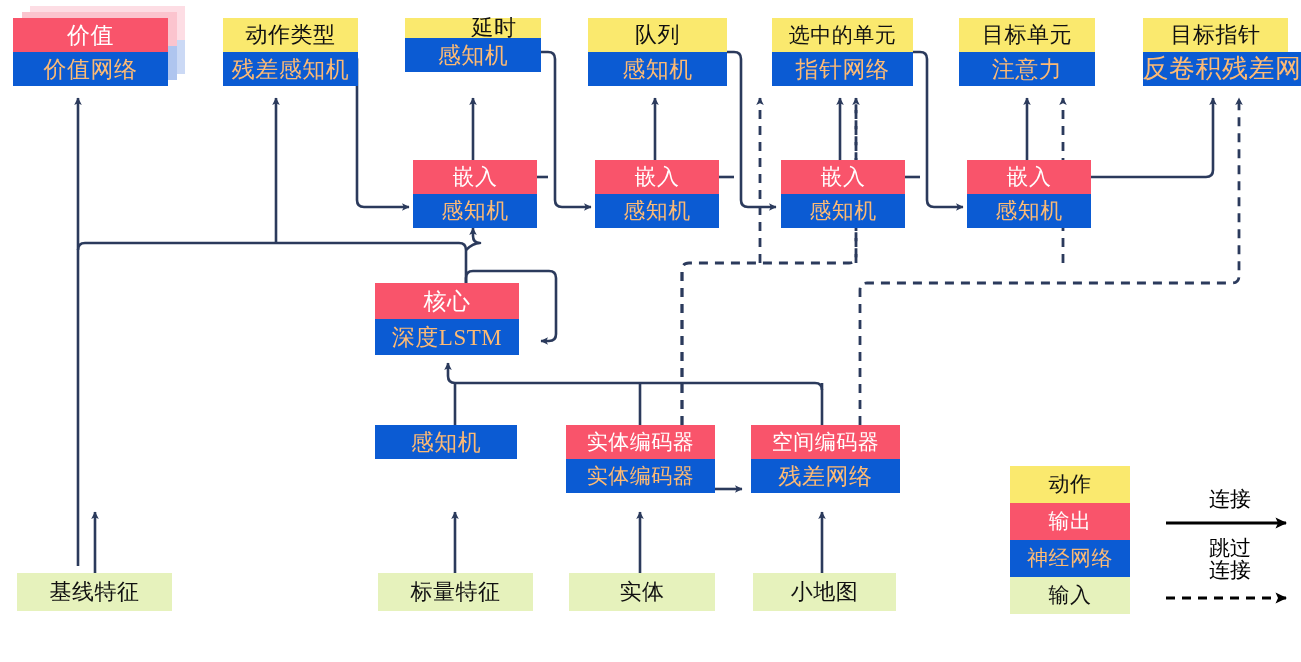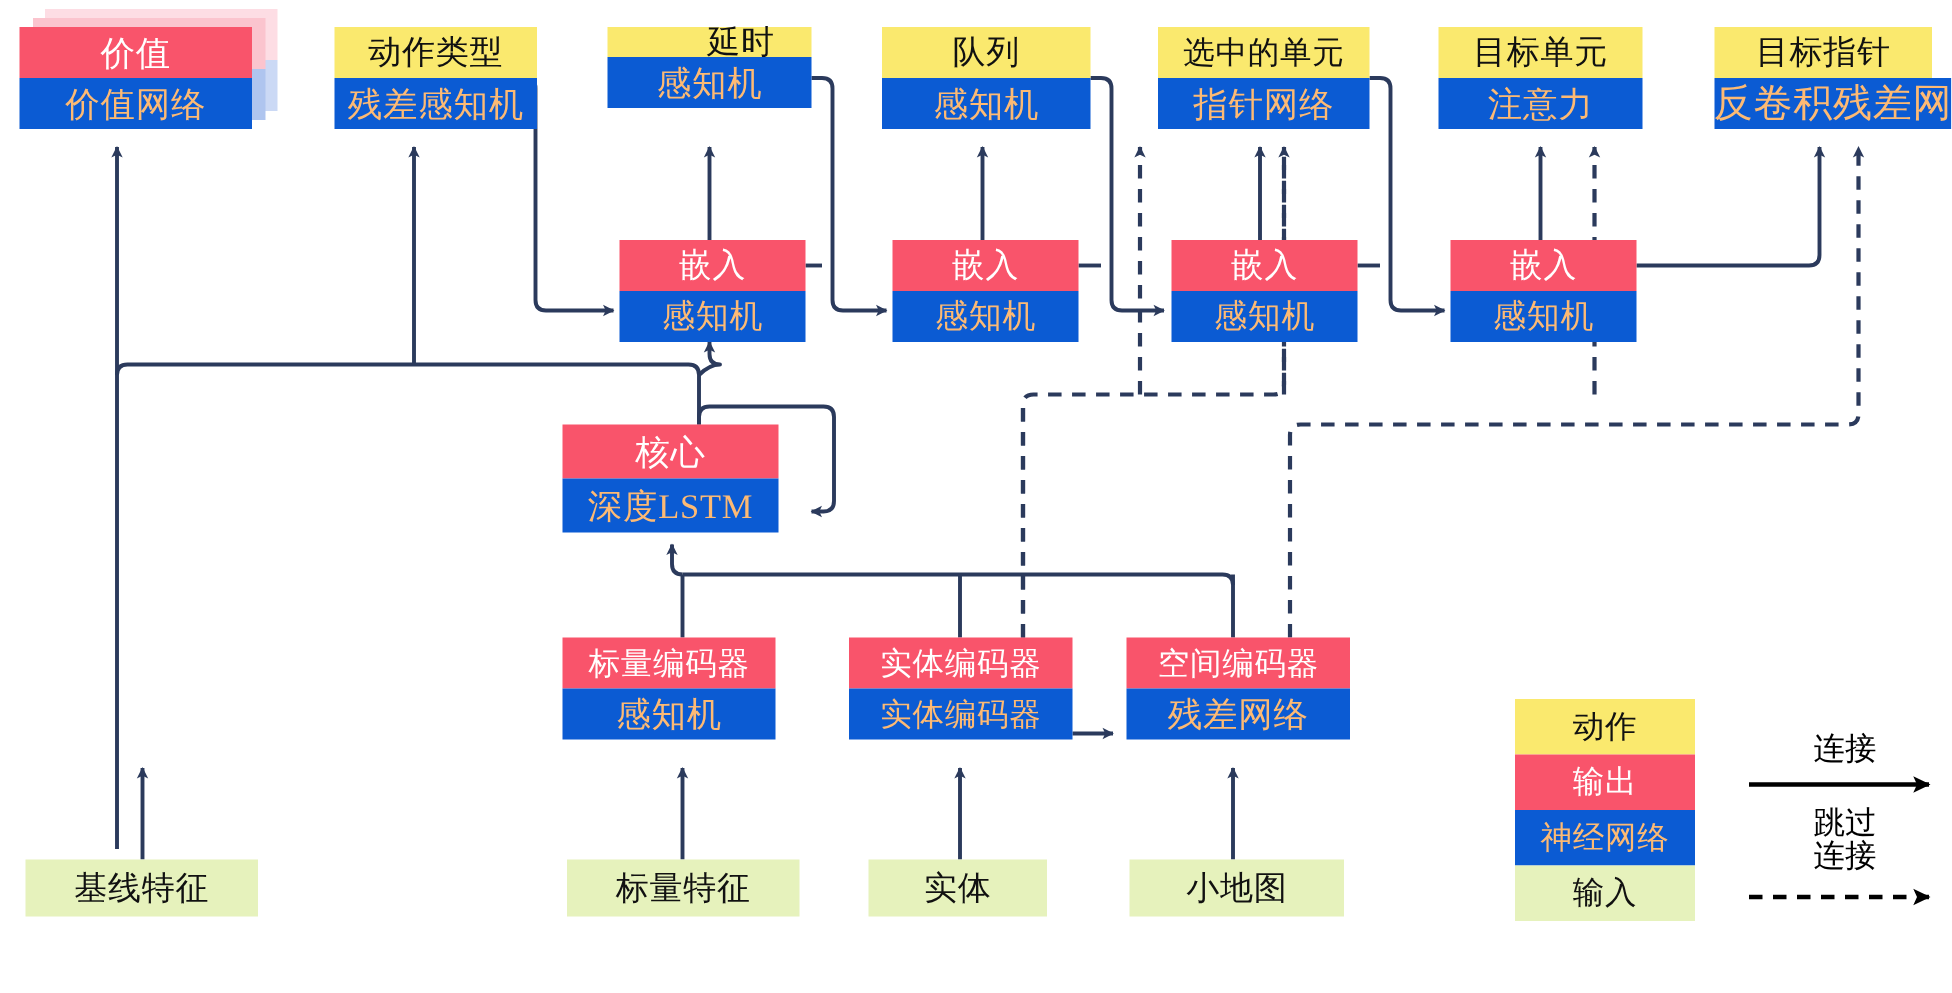--- a/index.html
+++ b/index.html
@@ -214,39 +214,38 @@
     <div class="seg output" style="height:34px; font-size:22px;">嵌入</div>
     <div class="seg network" style="height:34px; font-size:22px;">感知机</div>
   </div>
 
   <div class="node" style="left:375px; top:283px; width:144px; height:72px;">
     <div class="seg output" style="height:36px; font-size:23px;">核心</div>
     <div class="seg network" style="height:36px; font-size:23px;">深度LSTM</div>
   </div>
 
   <div class="node" style="left:375px; top:425px; width:142px; height:68px;">
-    <div class="seg output" style="height:34px; font-size:21px;">标量编码器</div>
     <div class="seg network" style="height:34px; font-size:23px;">感知机</div>
   </div>
   <div class="node" style="left:566px; top:425px; width:149px; height:68px;">
     <div class="seg output" style="height:34px; font-size:21px;">实体编码器</div>
     <div class="seg network" style="height:34px; font-size:21px;">实体编码器</div>
   </div>
   <div class="node" style="left:751px; top:425px; width:149px; height:68px;border-radius:16px;">
     <div class="seg output" style="height:34px; font-size:21px;">空间编码器</div>
     <div class="seg network" style="height:34px; font-size:23px;">残差网络</div>
   </div>
 
   <div class="node" style="left:17px; top:573px; width:155px; height:38px;">
     <div class="seg input" style="height:38px; font-size:22px;">基线特征</div>
   </div>
   <div class="node" style="left:378px; top:573px; width:155px; height:38px;">
     <div class="seg input" style="height:38px; font-size:22px;">标量特征</div>
   </div>
-  <div class="node" style="left:569px; top:573px; width:119px; height:38px;margin-left:10px;">
+  <div class="node" style="left:569px; top:573px; width:146px; height:38px;">
     <div class="seg input" style="height:38px; font-size:22px;">实体</div>
   </div>
   <div class="node" style="left:753px; top:573px; width:143px; height:38px;">
     <div class="seg input" style="height:38px; font-size:22px;">小地图</div>
   </div>
 
   <div id="legend-swatches" style="left:1010px; top:466px; width:120px; height:148px;">
     <div class="seg action" style="height:37px; font-size:21px;">动作</div>
     <div class="seg output" style="height:37px; font-size:21px;">输出</div>
     <div class="seg network" style="height:37px; font-size:21px;">神经网络</div>

